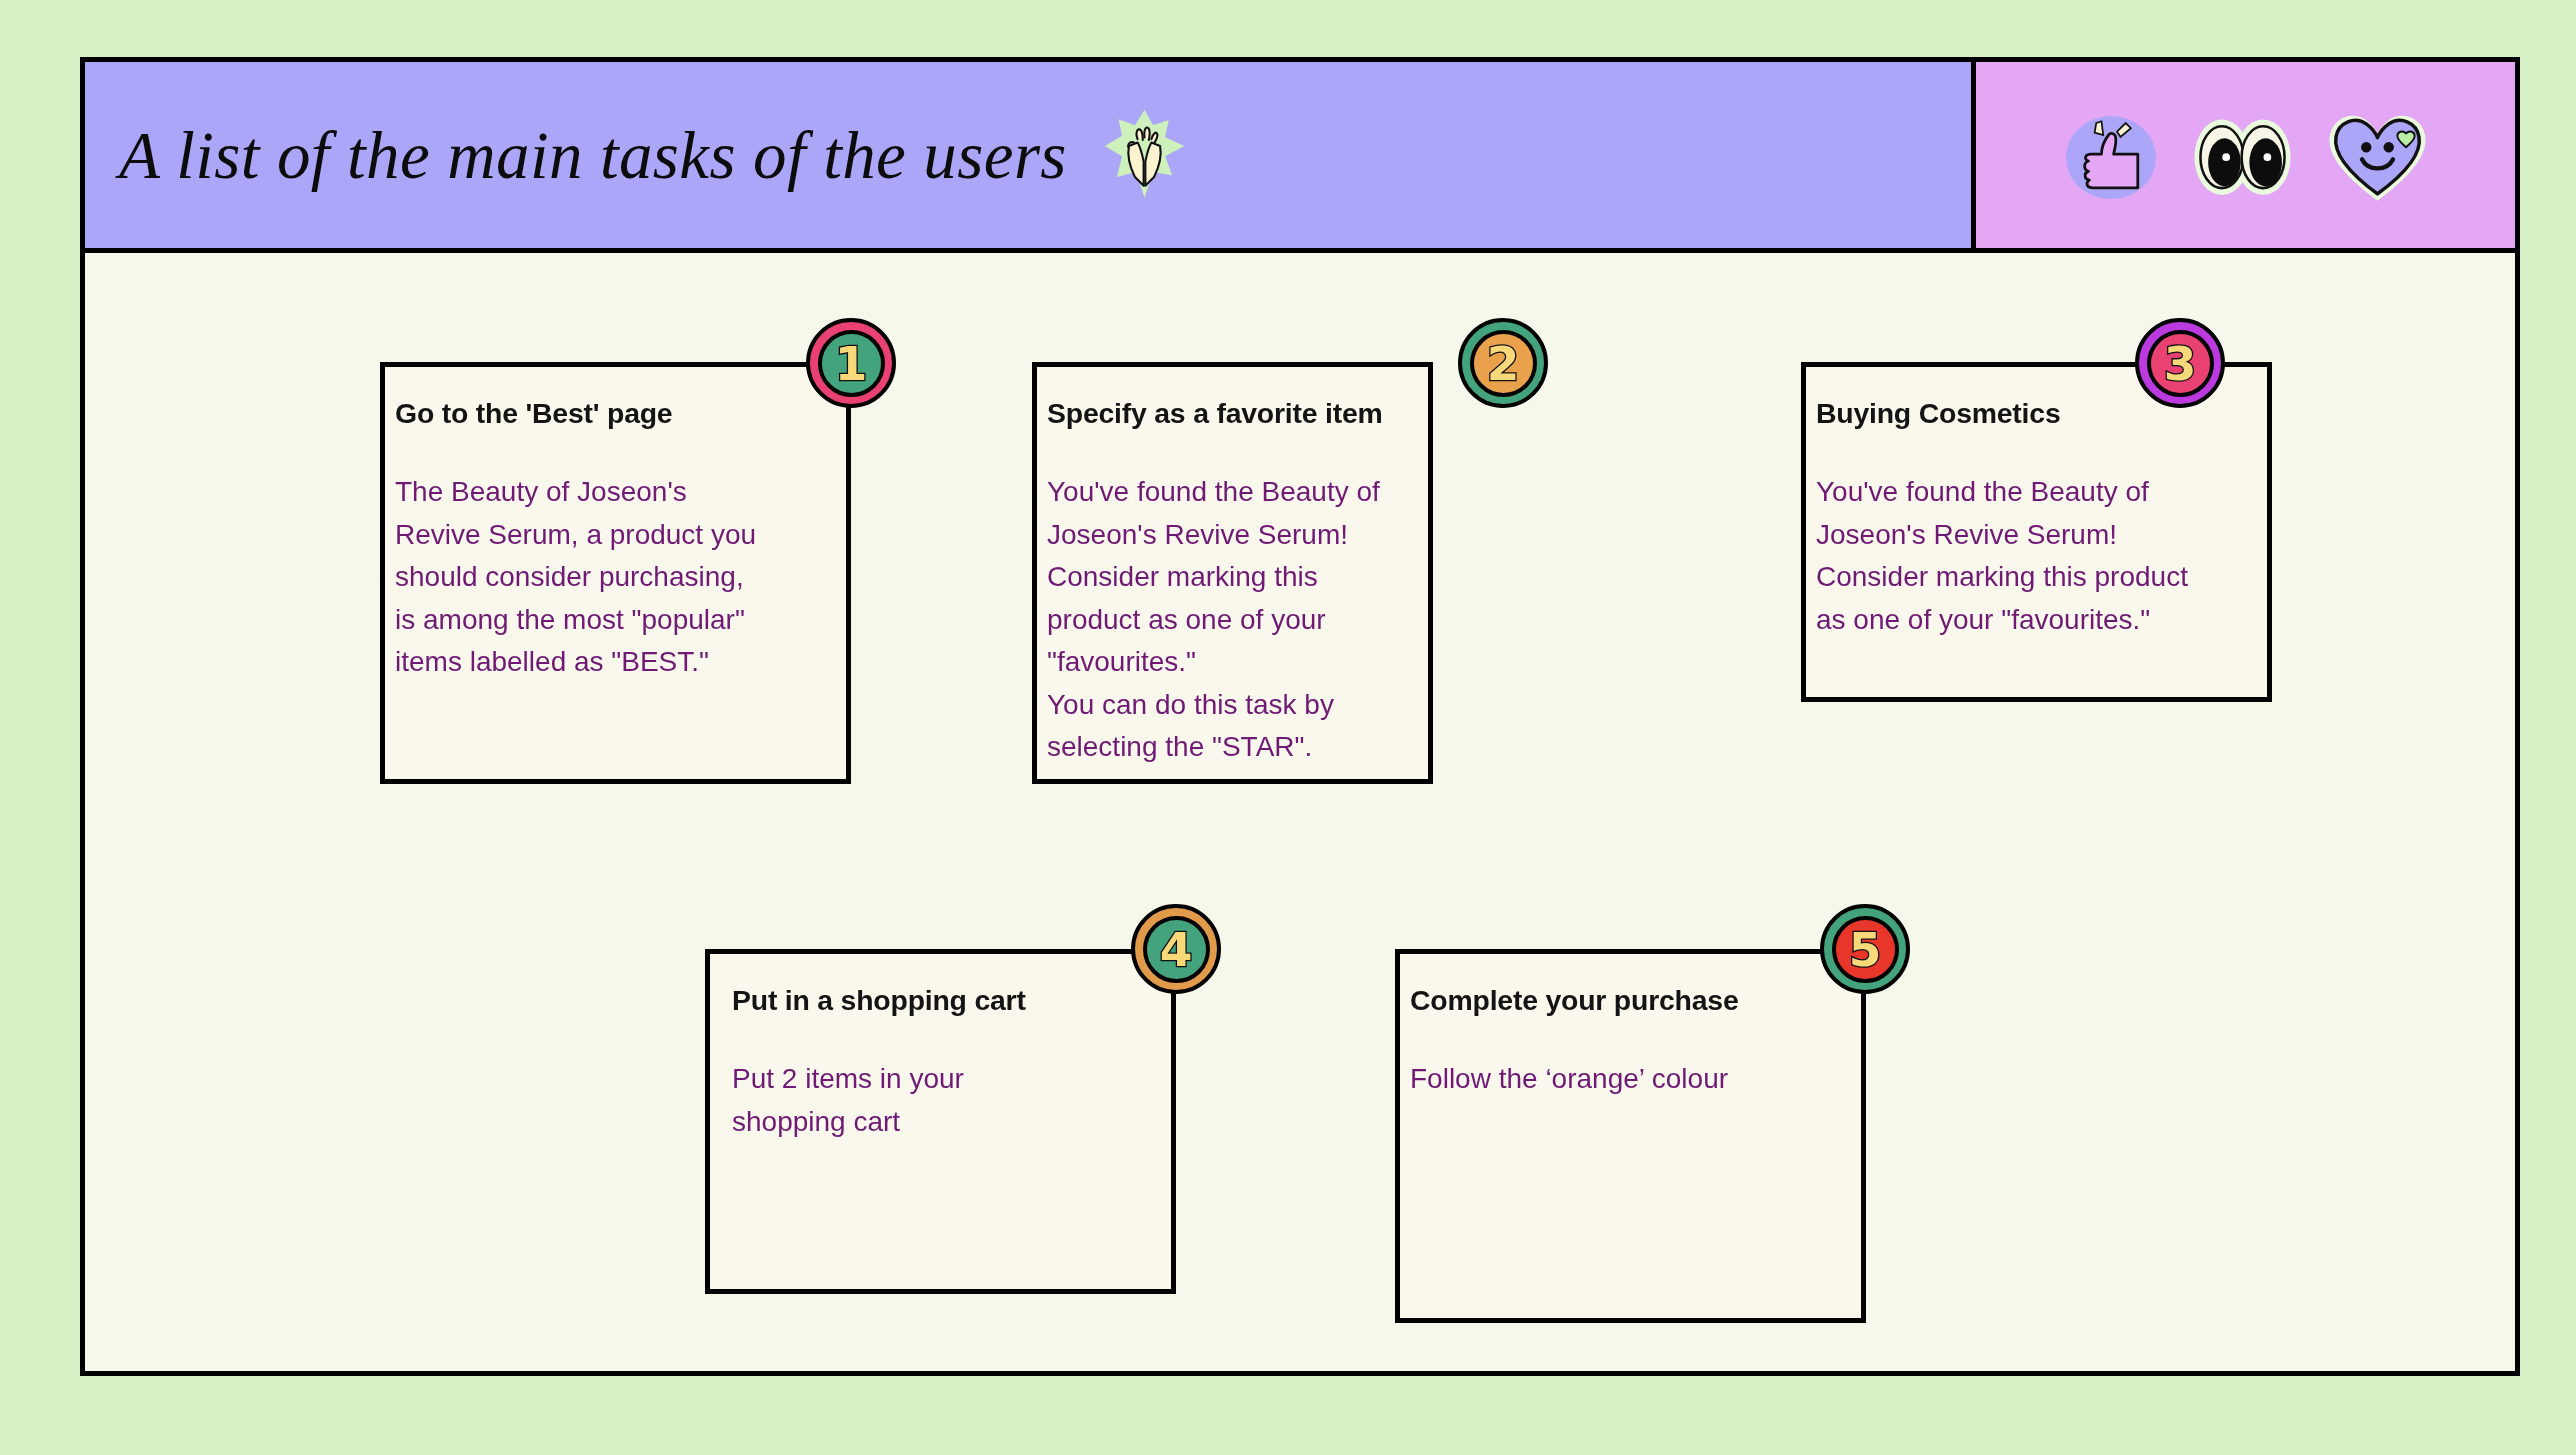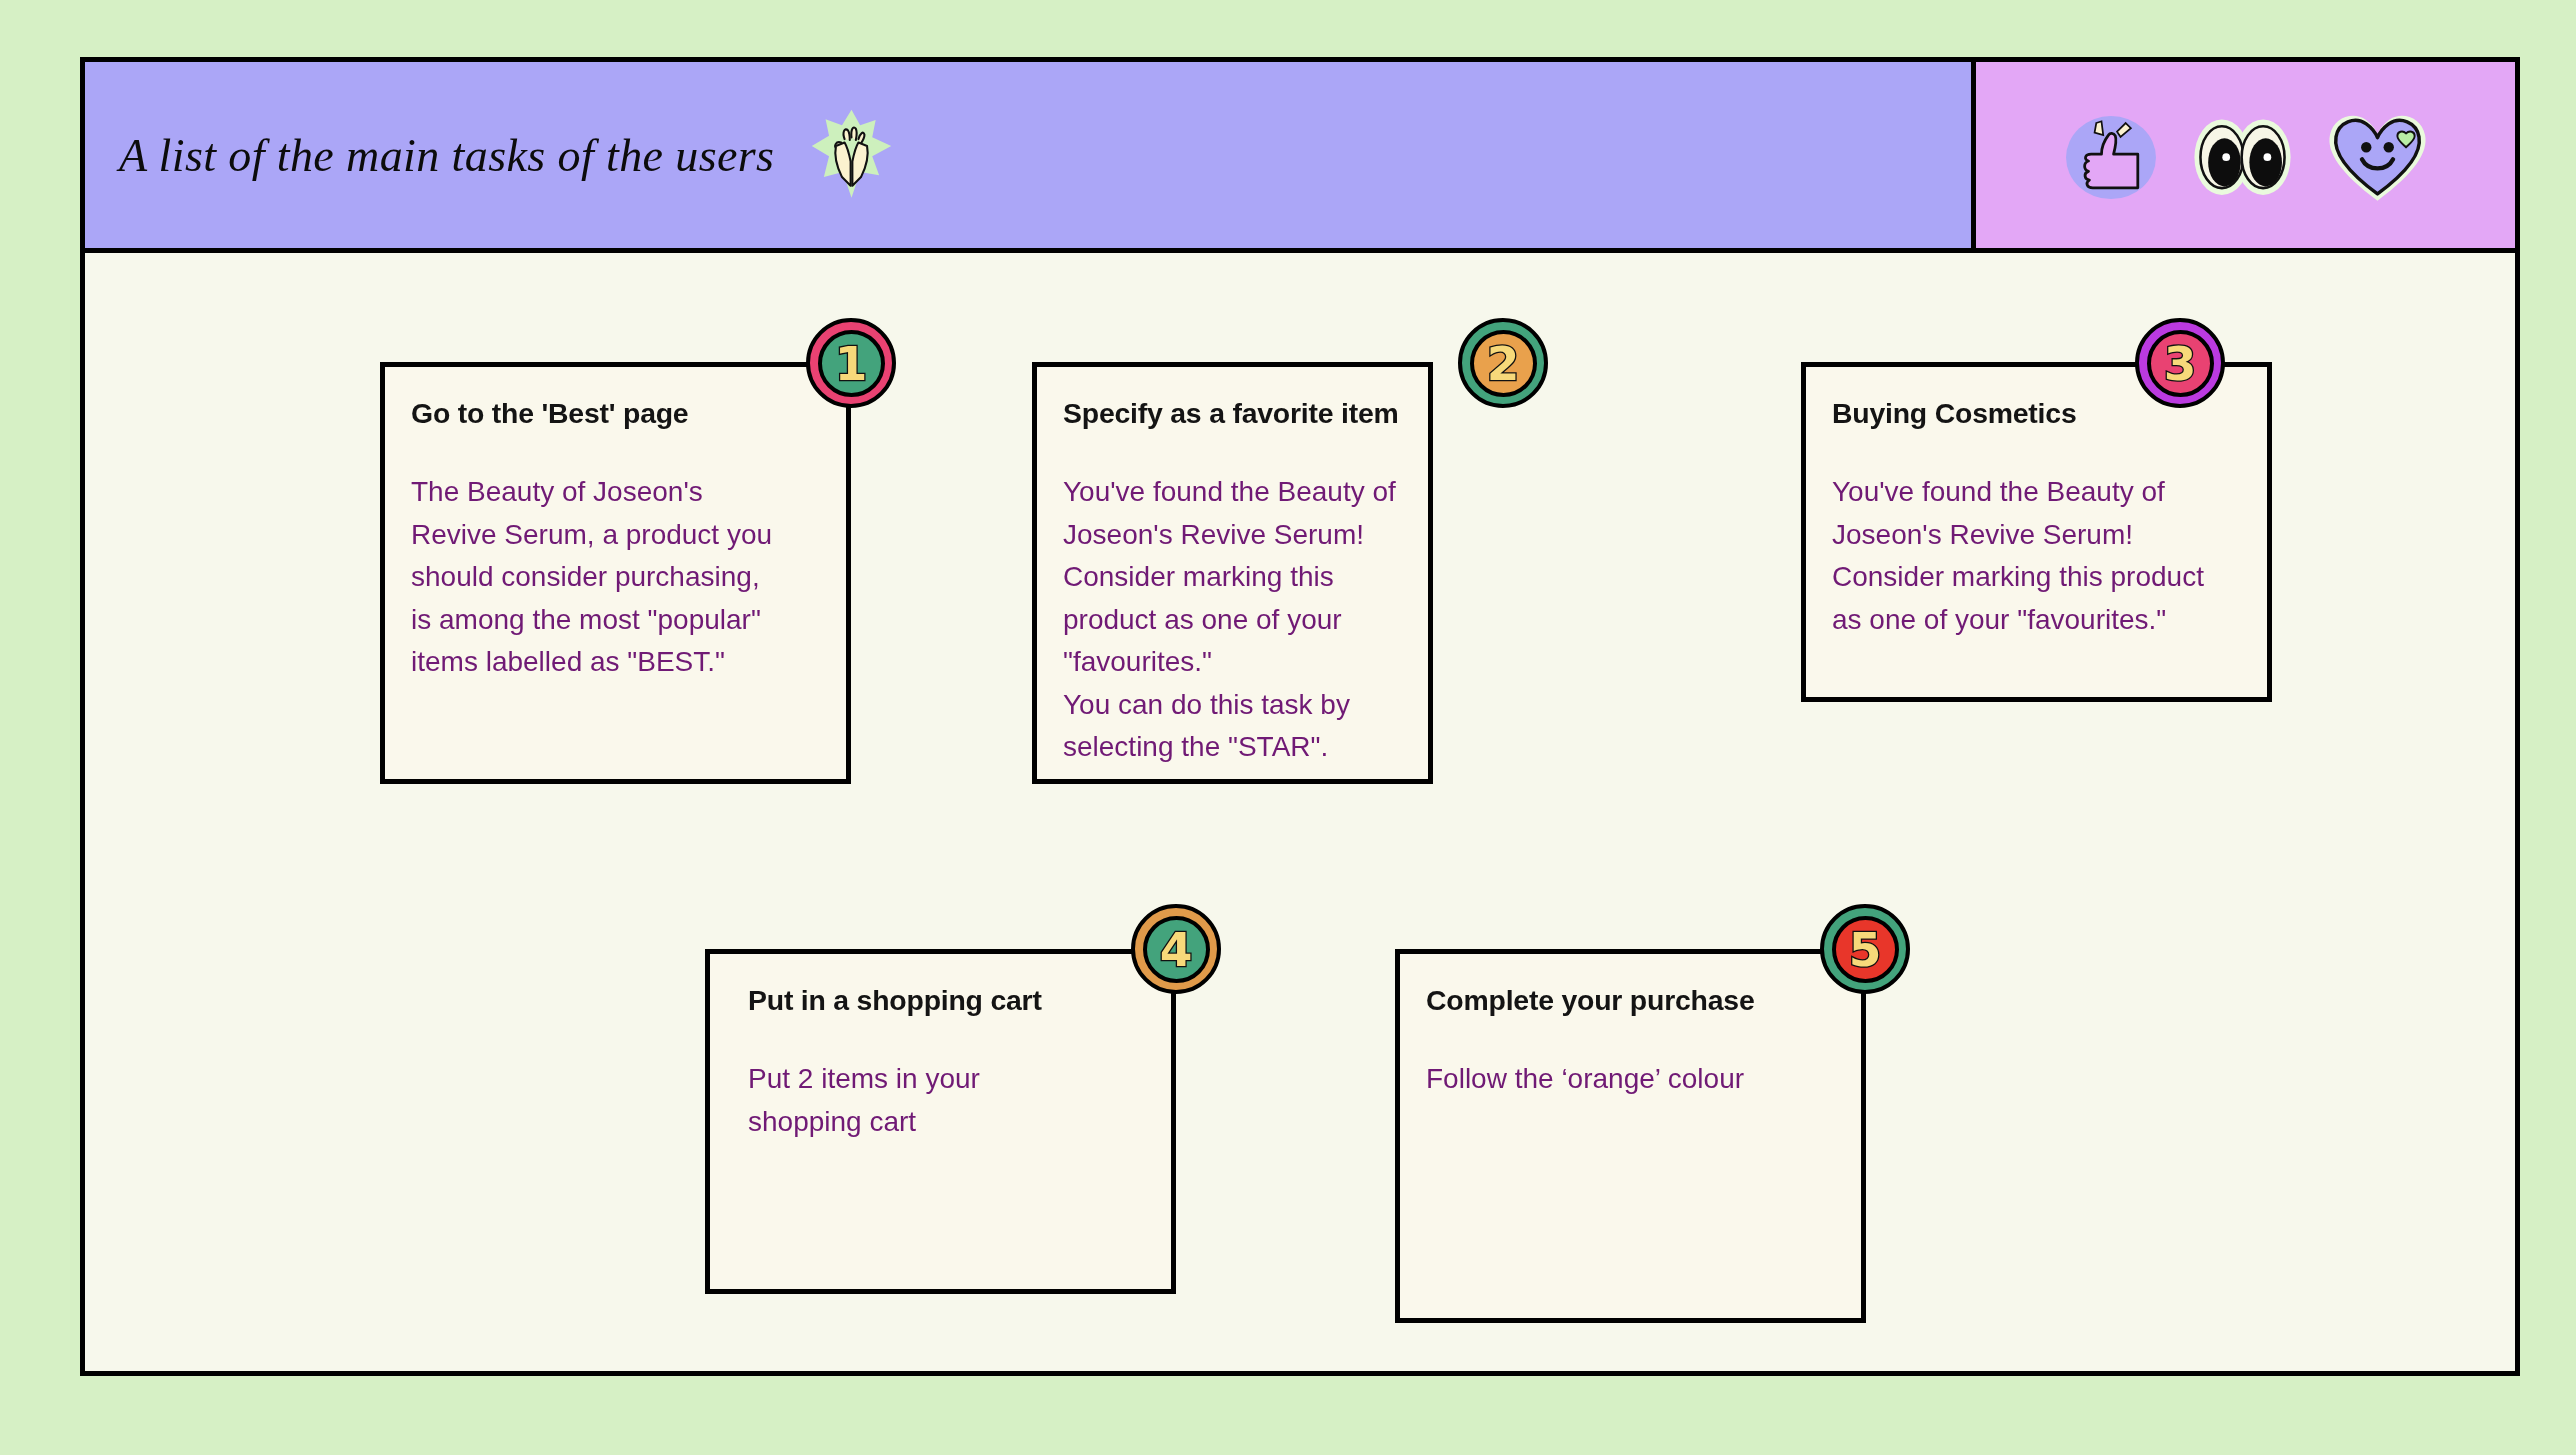--- a/index.html
+++ b/index.html
@@ -34,21 +34,21 @@
     background:#aba6f7;
     display:flex;
     align-items:center;
     padding-left:34px;
     border-right:5.2px solid #000;
     position:relative;
   }
   .header-title {
     font-family:"Liberation Serif", serif;
     font-style:italic;
-    font-size:46px;
+    font-size:67px;
     color:#0c0c0c;
     letter-spacing:0.4px;
     white-space:nowrap;
   }
   .header-sticker-band {
     flex:1 1 auto;
     background:#e3a7f6;
     display:flex;
     align-items:center;
     justify-content:center;
@@ -69,21 +69,21 @@
   .sticker-heart { width:109px; height:102px; }
 
   
   .body-area { position:absolute; left:0; top:191px; right:0; bottom:0; }
 
   
   .card {
     position:absolute;
     background:#faf8ec;
     border:5.2px solid #000;
-    padding:29px 26px 0 26px;
+    padding:29px 26px 0 10px;
   }
   .card-title {
     font-size:28.4px;
     font-weight:bold;
     color:#141414;
     letter-spacing:-0.2px;
     line-height:1.2;
     white-space:nowrap;
   }
   .card-body {

